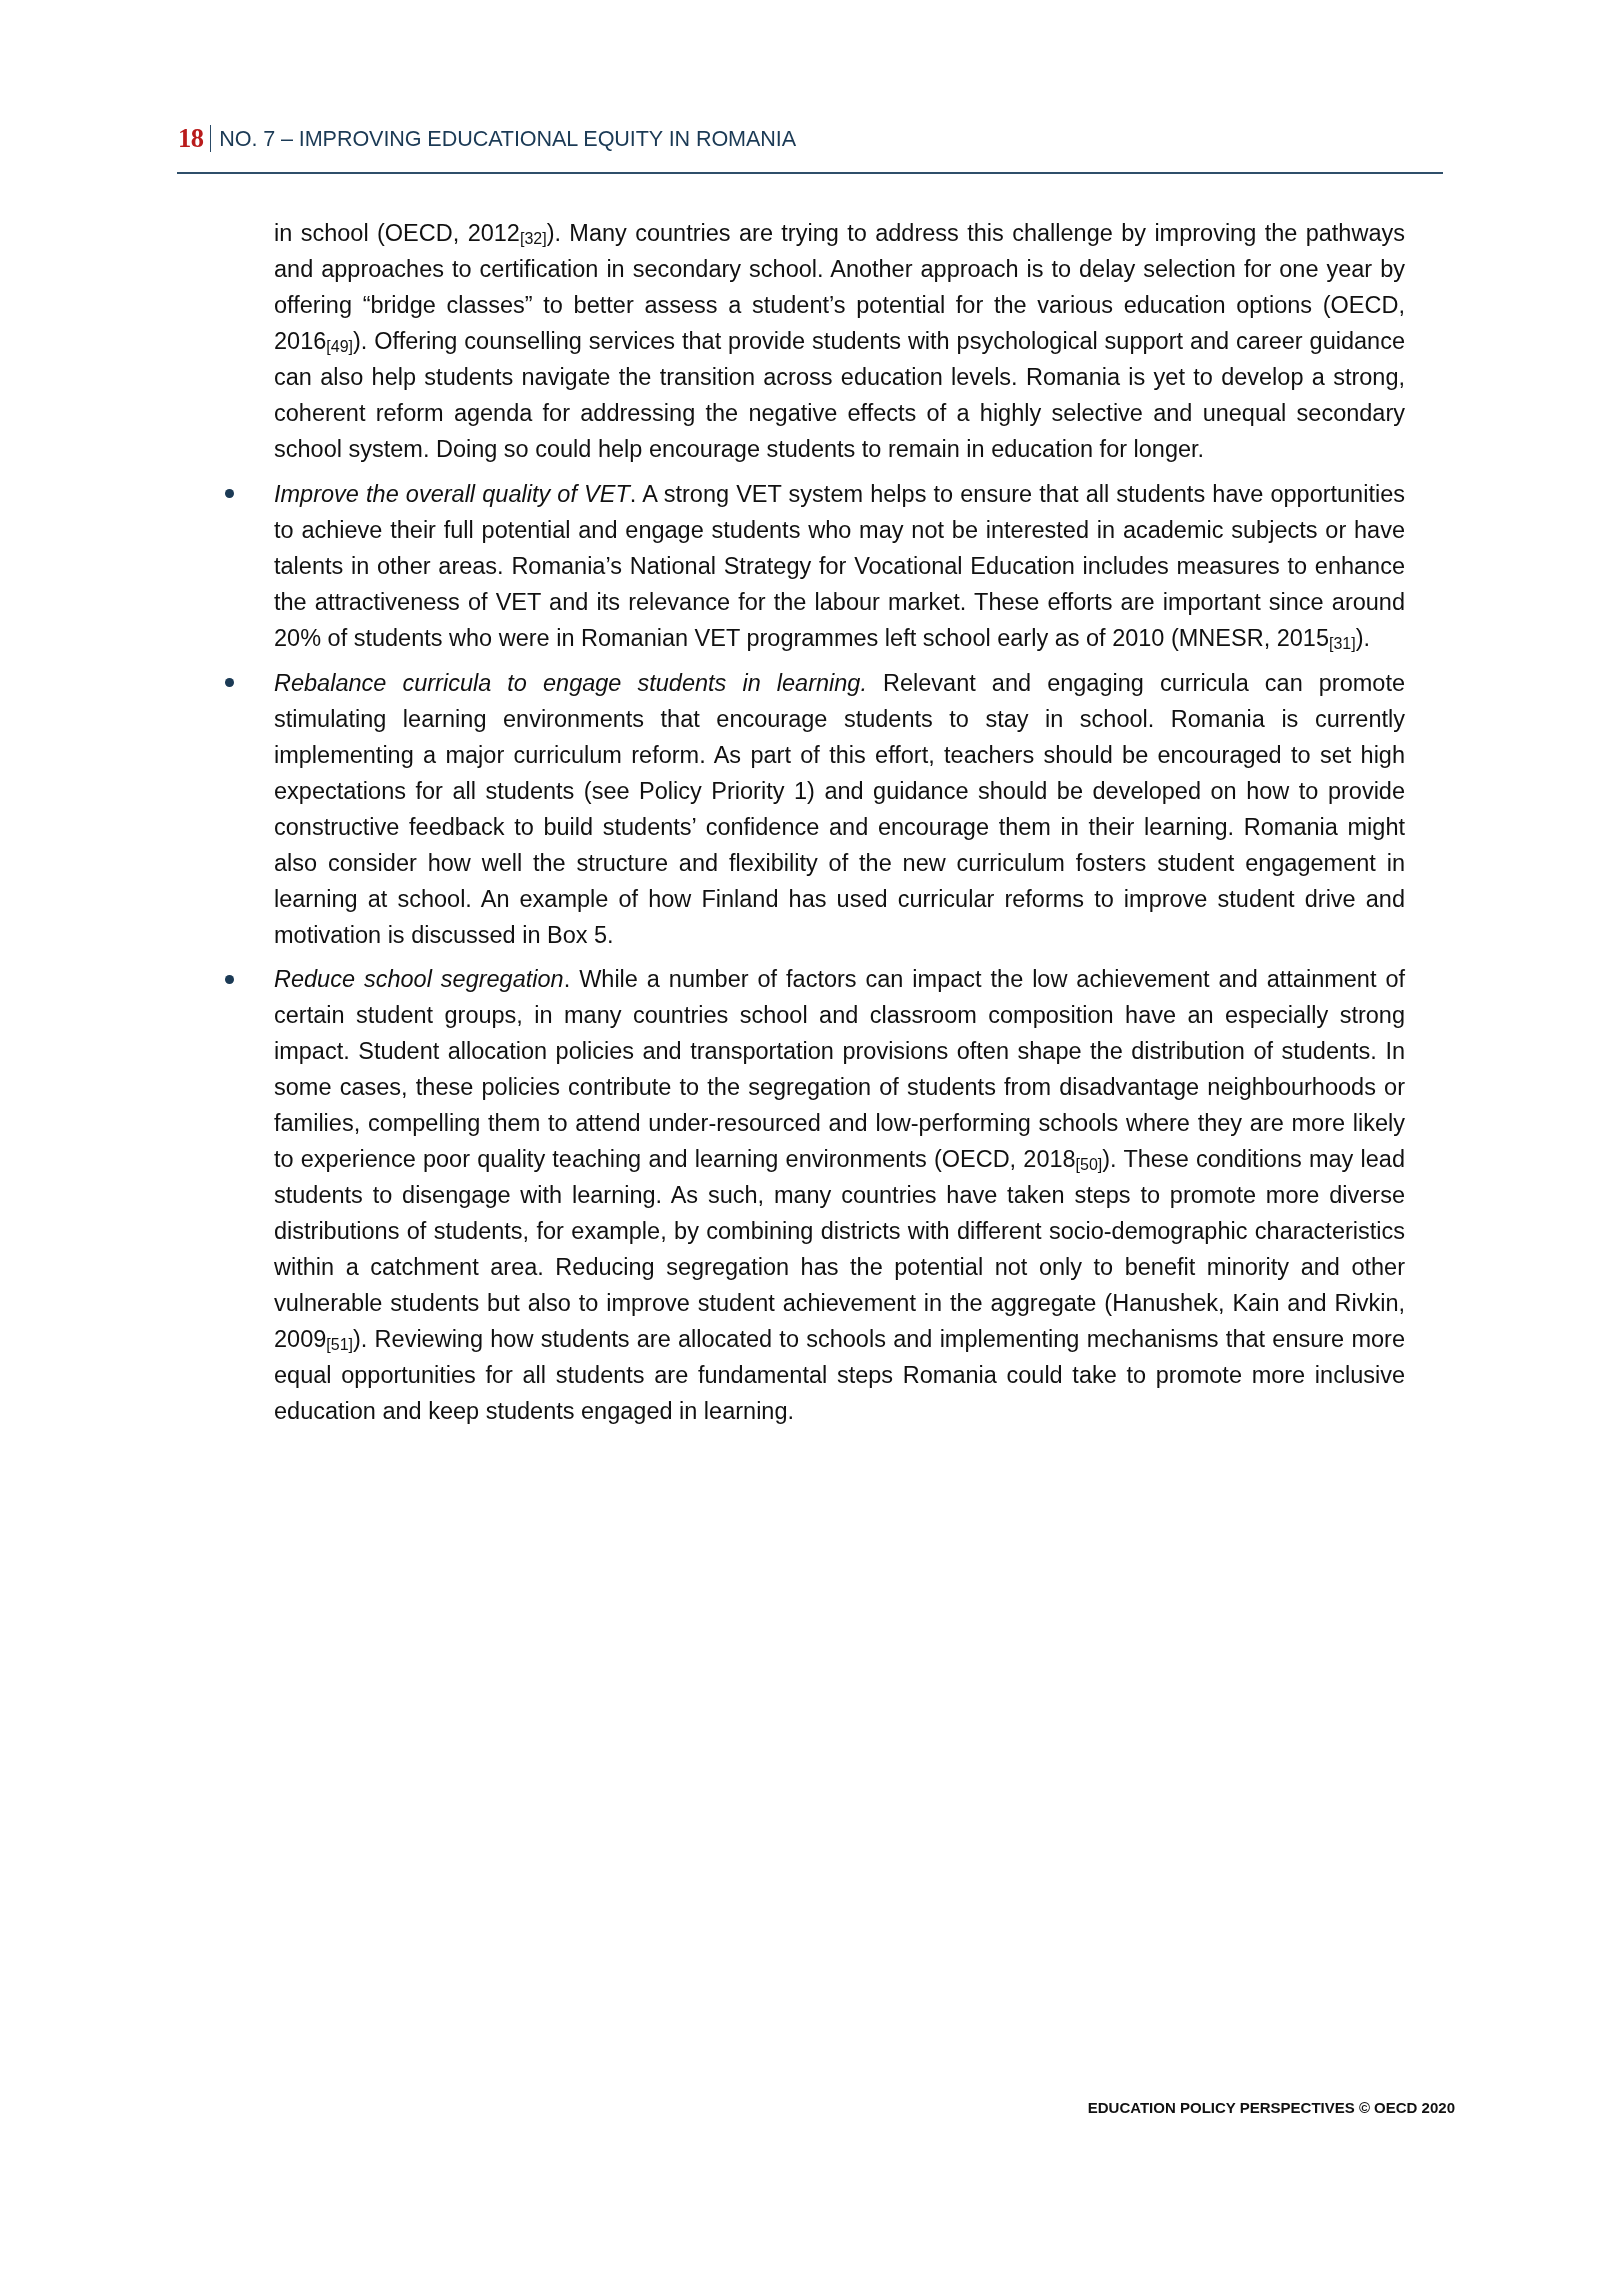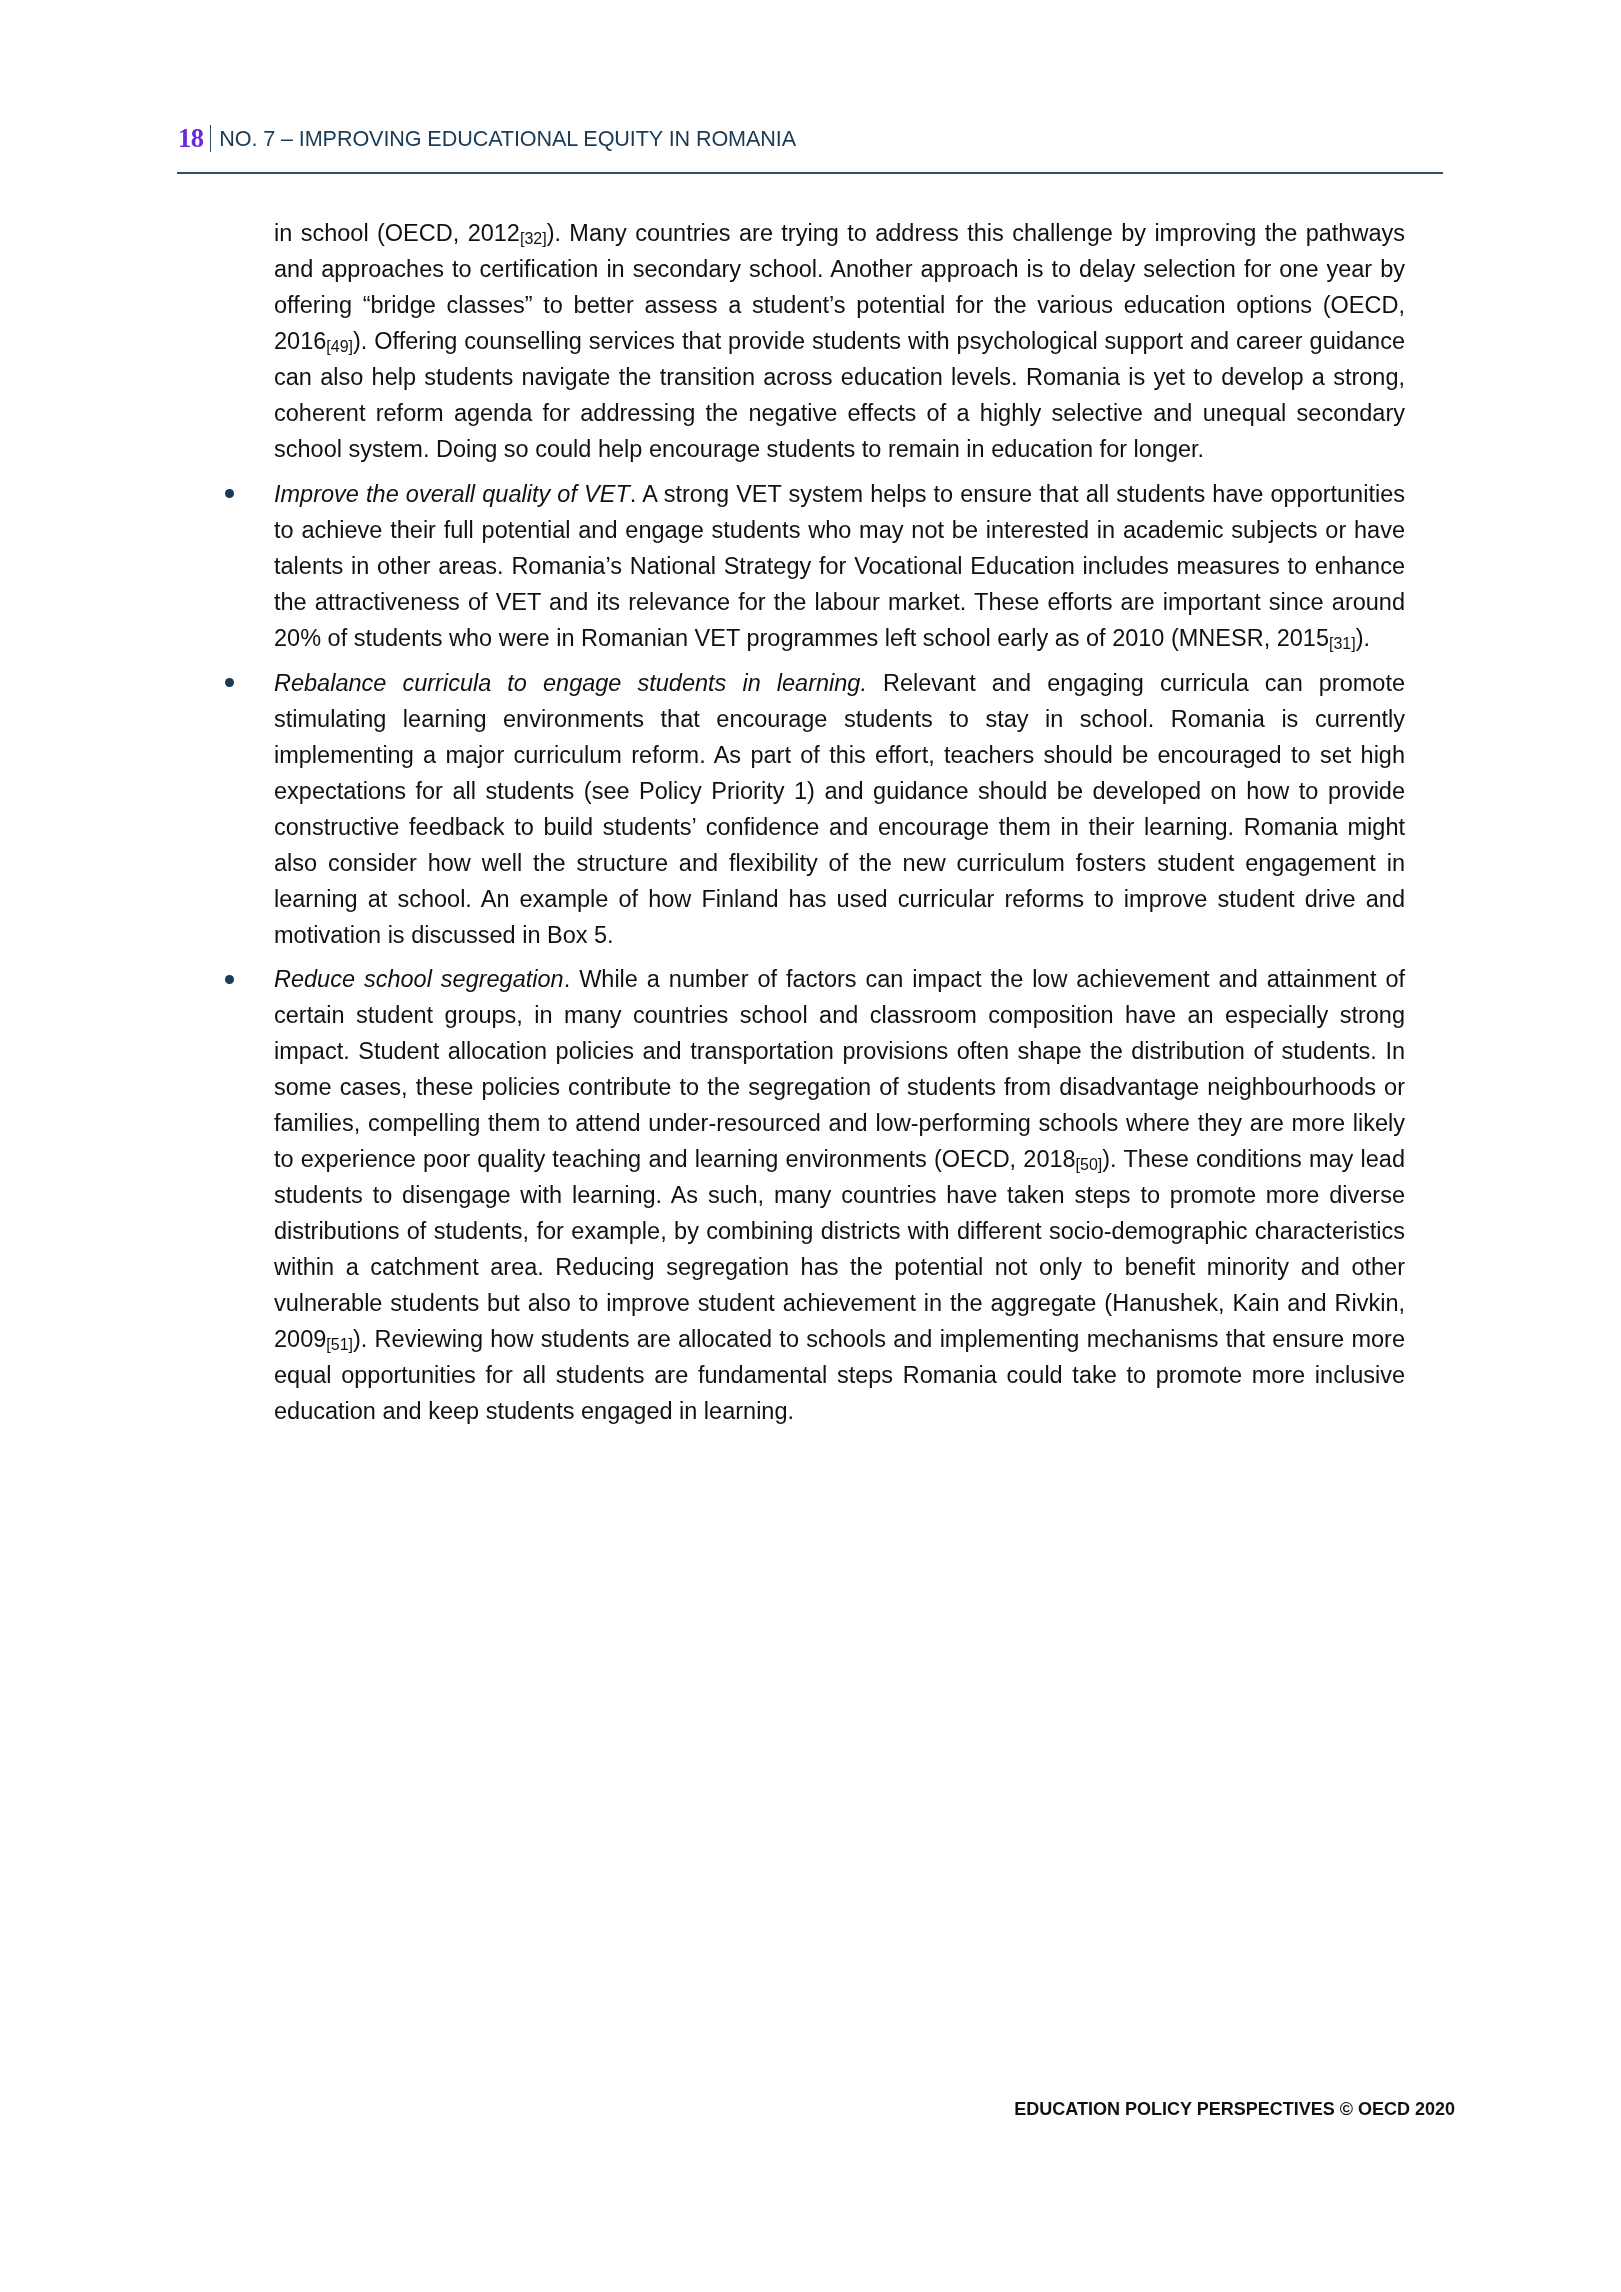--- a/index.html
+++ b/index.html
@@ -1,28 +1,28 @@
 <!DOCTYPE html>
 <html><head>
 <meta charset="utf-8">
 <style>
   html, body { margin: 0; padding: 0; background: #ffffff; }
   body { width: 1621px; height: 2293px; position: relative; overflow: hidden; font-family: "Liberation Sans", sans-serif; color: #111111; }
   .header { position: absolute; left: 178px; top: 122px; height: 33px; display: flex; align-items: center; white-space: nowrap; }
-  .page-num { font-family: "Liberation Serif", serif; font-weight: bold; font-size: 26.5px; color: #6d28d9; letter-spacing: -0.5px; }
+  .page-num { font-family: "Liberation Serif", serif; font-weight: bold; font-size: 26.5px; color: #b91c1c; letter-spacing: -0.5px; }
   .sep { display: inline-block; width: 1px; height: 27.4px; background: #2a4a66; margin: 0 7.8px 0 6.9px; }
   .running-title { font-size: 21.6px; color: #1b3a55; letter-spacing: -0.1px; }
   .rule { position: absolute; left: 177px; top: 172px; width: 1266px; height: 2px; background: #2f4f6a; }
   .body { position: absolute; left: 274px; top: 215px; width: 1131px; font-size: 23.5px; line-height: 36px; }
   .para { margin: 0; text-align: justify; text-align-last: left; position: relative; }
   .gap { margin-top: 8.8px; }
   .bullet { position: absolute; left: -49px; top: 13.7px; width: 8.8px; height: 8.8px; border-radius: 50%; background: #1b3a55; }
   .para i { font-style: italic; }
   sub { font-size: 16px; vertical-align: -2.9px; line-height: 0; }
-  .footer { position: absolute; right: 166px; top: 2099px; font-size: 18px; font-weight: bold; color: #111111; white-space: nowrap; }
+  .footer { position: absolute; right: 166px; top: 2099px; font-size: 15px; font-weight: bold; color: #111111; white-space: nowrap; }
 </style>
 </head>
 <body>
 
 <div class="header">
   <span class="page-num">18</span>
   <span class="sep"></span>
   <span class="running-title">NO. 7 – IMPROVING EDUCATIONAL EQUITY IN ROMANIA</span>
 </div>
 <div class="rule"></div>

